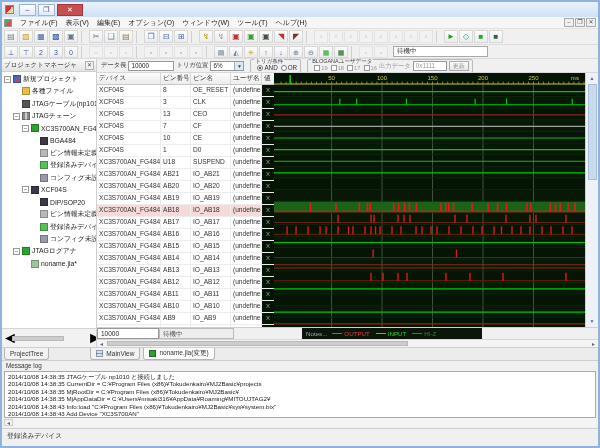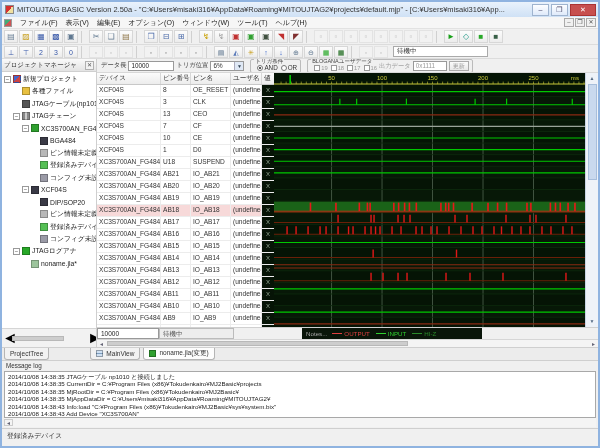--- a/index.html
+++ b/index.html
@@ -110,21 +110,20 @@
   
   .statusbar{flex:1 1 auto;background:#f0f0f0;border-top:1px solid #cfcfcf;font-size:6.8px;color:#333;padding:2px 5px;}
 </style>
 </head>
 <body>
 
 <div class="win">
 
   <div class="titlebar">
     <span class="appicon"></span>
-    <span class="title-text">MITOUJTAG BASIC Version 2.50a - "C:¥Users¥misaki316¥AppData¥Roaming¥MITOUJTAG2¥projects¥default.mjp" - [C:¥Users¥misaki316¥App...</span>
     <span class="winbtn">–</span>
     <span class="winbtn">❐</span>
     <span class="winbtn close">✕</span>
   </div>
 
   <div class="menubar">
     <span class="mdiicon"></span>
     <span id="menu-items" style="display:flex;">
         <span class="menu-item">ファイル(F)</span>
         <span class="menu-item">表示(V)</span>

